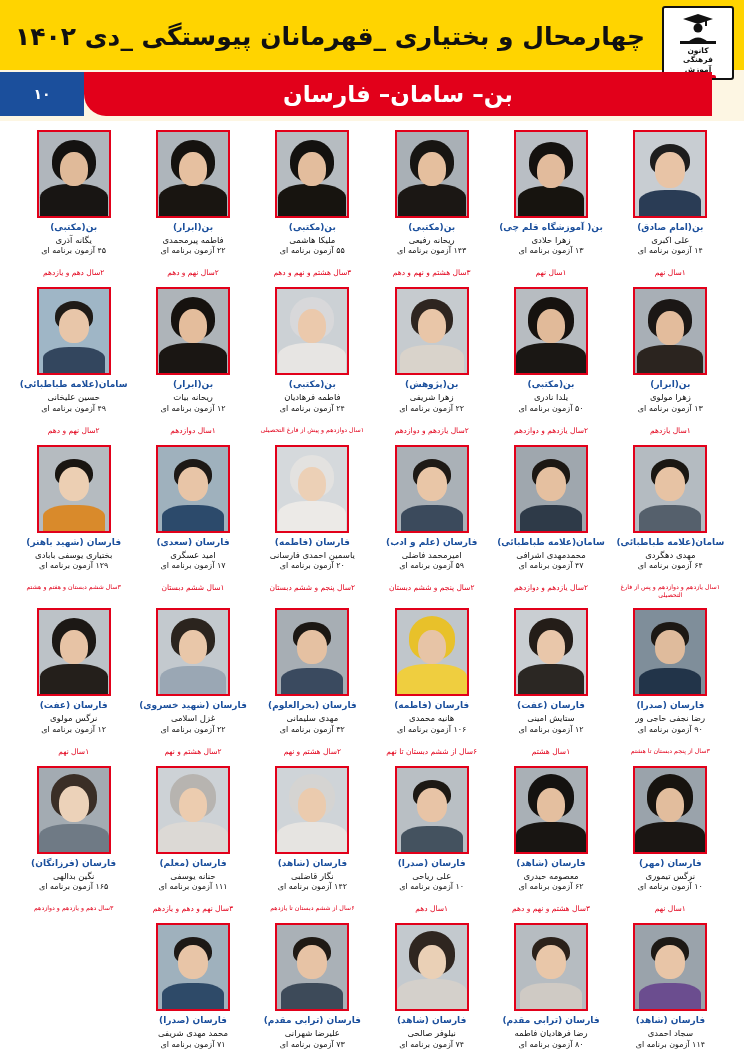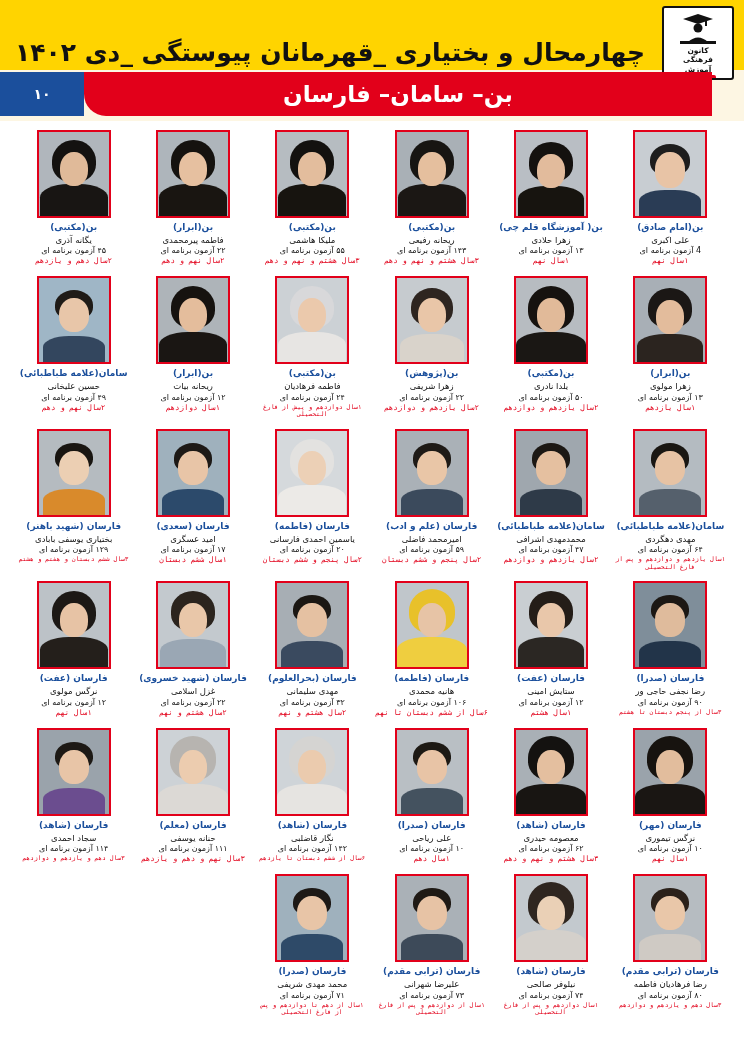--- a/index.html
+++ b/index.html
@@ -23,21 +23,21 @@
     background: #fdf6e3;
   }
   .header-yellow {
     position: absolute;
     left: 0; top: 0;
     width: 744px; height: 70px;
     background: #ffd400;
   }
   .header-title {
     position: absolute;
-    left: 0; top: 16px;
+    left: 0; top: 0;
     width: 660px; height: 72px;
     display: flex; align-items: center; justify-content: center;
     color: #111111;
     font-size: 25px;
     font-weight: bold;
     letter-spacing: 0px;
     direction: rtl;
   }
   .logo-box {
     position: absolute;
@@ -168,26 +168,25 @@
     direction: rtl;
   }
   .exams {
     margin-top: 1px;
     font-size: 8px;
     color: #111111;
     line-height: 1.25;
     direction: rtl;
   }
   .grade {
-    margin-top: 1px;
+    margin-top: 12px;
     font-size: 7.5px;
     color: #e2001a;
     line-height: 1.2;
     direction: rtl;
-    font-family: Liberation Mono, monospace;
   }
   .grade.tiny { font-size: 6.3px; }
 </style>
 </head>
 <body>
 
 <div class="page">
 
   <div class="header">
     <div class="header-yellow"></div>
@@ -222,21 +221,21 @@
   <div class="grid">
       <div class="card">
         <div class="photo">
           <div class="bg" style="background:#c8cdd2"></div>
           <div class="body" style="width:62px;height:26px;background:#2a3c55"></div>
           <div class="hair" style="width:40px;height:32px;top:12px;background:#1d1d1d"></div>
           <div class="face" style="width:30px;height:36px;top:20px;background:#e8c4a6"></div>
         </div>
         <div class="school">بن(امام صادق)</div>
         <div class="name">علی اکبری</div>
-        <div class="exams">4 آزمون برنامه ای</div>
+        <div class="exams">۱۴ آزمون برنامه ای</div>
         <div class="grade">۱سال نهم</div>
       </div>
       <div class="card">
         <div class="photo">
           <div class="bg" style="background:#b9bec4"></div>
           <div class="body" style="width:66px;height:30px;background:#17140f"></div>
           <div class="hair" style="width:44px;height:40px;top:10px;background:#14110f"></div>
           <div class="face" style="width:28px;height:34px;top:22px;background:#e2bb9c"></div>
         </div>
         <div class="school">بن( آموزشگاه قلم چی)</div>
@@ -563,20 +562,32 @@
           <div class="hair" style="width:46px;height:44px;top:6px;background:#b7b4b0"></div>
           <div class="face" style="width:28px;height:34px;top:20px;background:#ecccaf"></div>
         </div>
         <div class="school">فارسان (معلم)</div>
         <div class="name">حنانه یوسفی</div>
         <div class="exams">۱۱۱ آزمون برنامه ای</div>
         <div class="grade">۳سال نهم و دهم و یازدهم</div>
       </div>
       <div class="card">
         <div class="photo">
+          <div class="bg" style="background:#a3abb2"></div>
+          <div class="body" style="width:70px;height:28px;background:#6f7a85"></div>
+          <div class="hair" style="width:46px;height:44px;top:6px;background:#3a2e26"></div>
+          <div class="face" style="width:30px;height:36px;top:18px;background:#ecd2b9"></div>
+        </div>
+        <div class="school">فارسان (فرزانگان)</div>
+        <div class="name">نگین بدالهی</div>
+        <div class="exams">۱۶۵ آزمون برنامه ای</div>
+        <div class="grade tiny">۳سال دهم و یازدهم و دوازدهم</div>
+      </div>
+      <div class="card">
+        <div class="photo">
           <div class="bg" style="background:#9aa3ab"></div>
           <div class="body" style="width:62px;height:26px;background:#6b4d8f"></div>
           <div class="hair" style="width:38px;height:28px;top:12px;background:#1d1915"></div>
           <div class="face" style="width:30px;height:34px;top:20px;background:#e8c5a7"></div>
         </div>
         <div class="school">فارسان (شاهد)</div>
         <div class="name">سجاد احمدی</div>
         <div class="exams">۱۱۴ آزمون برنامه ای</div>
         <div class="grade tiny">۳سال دهم و یازدهم و دوازدهم</div>
       </div>

